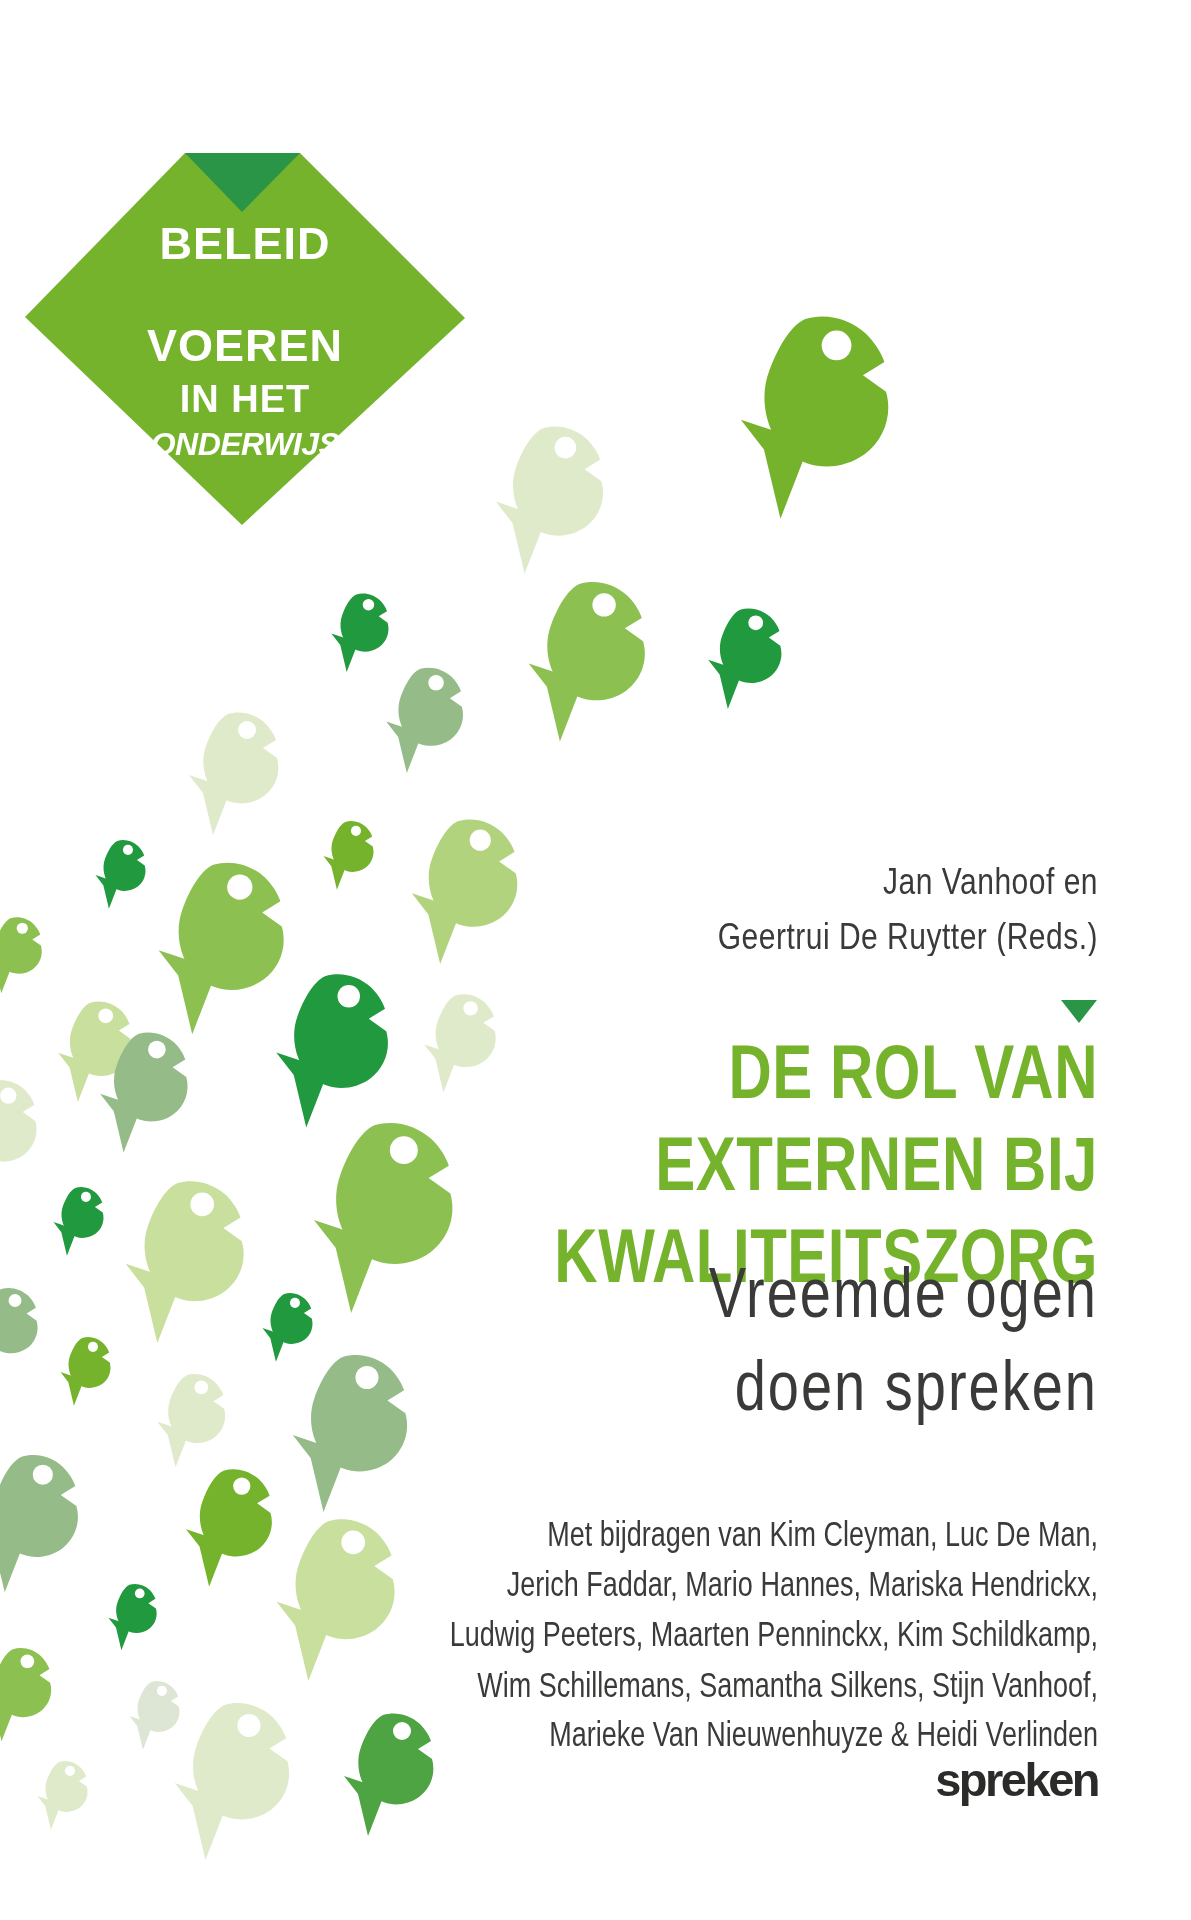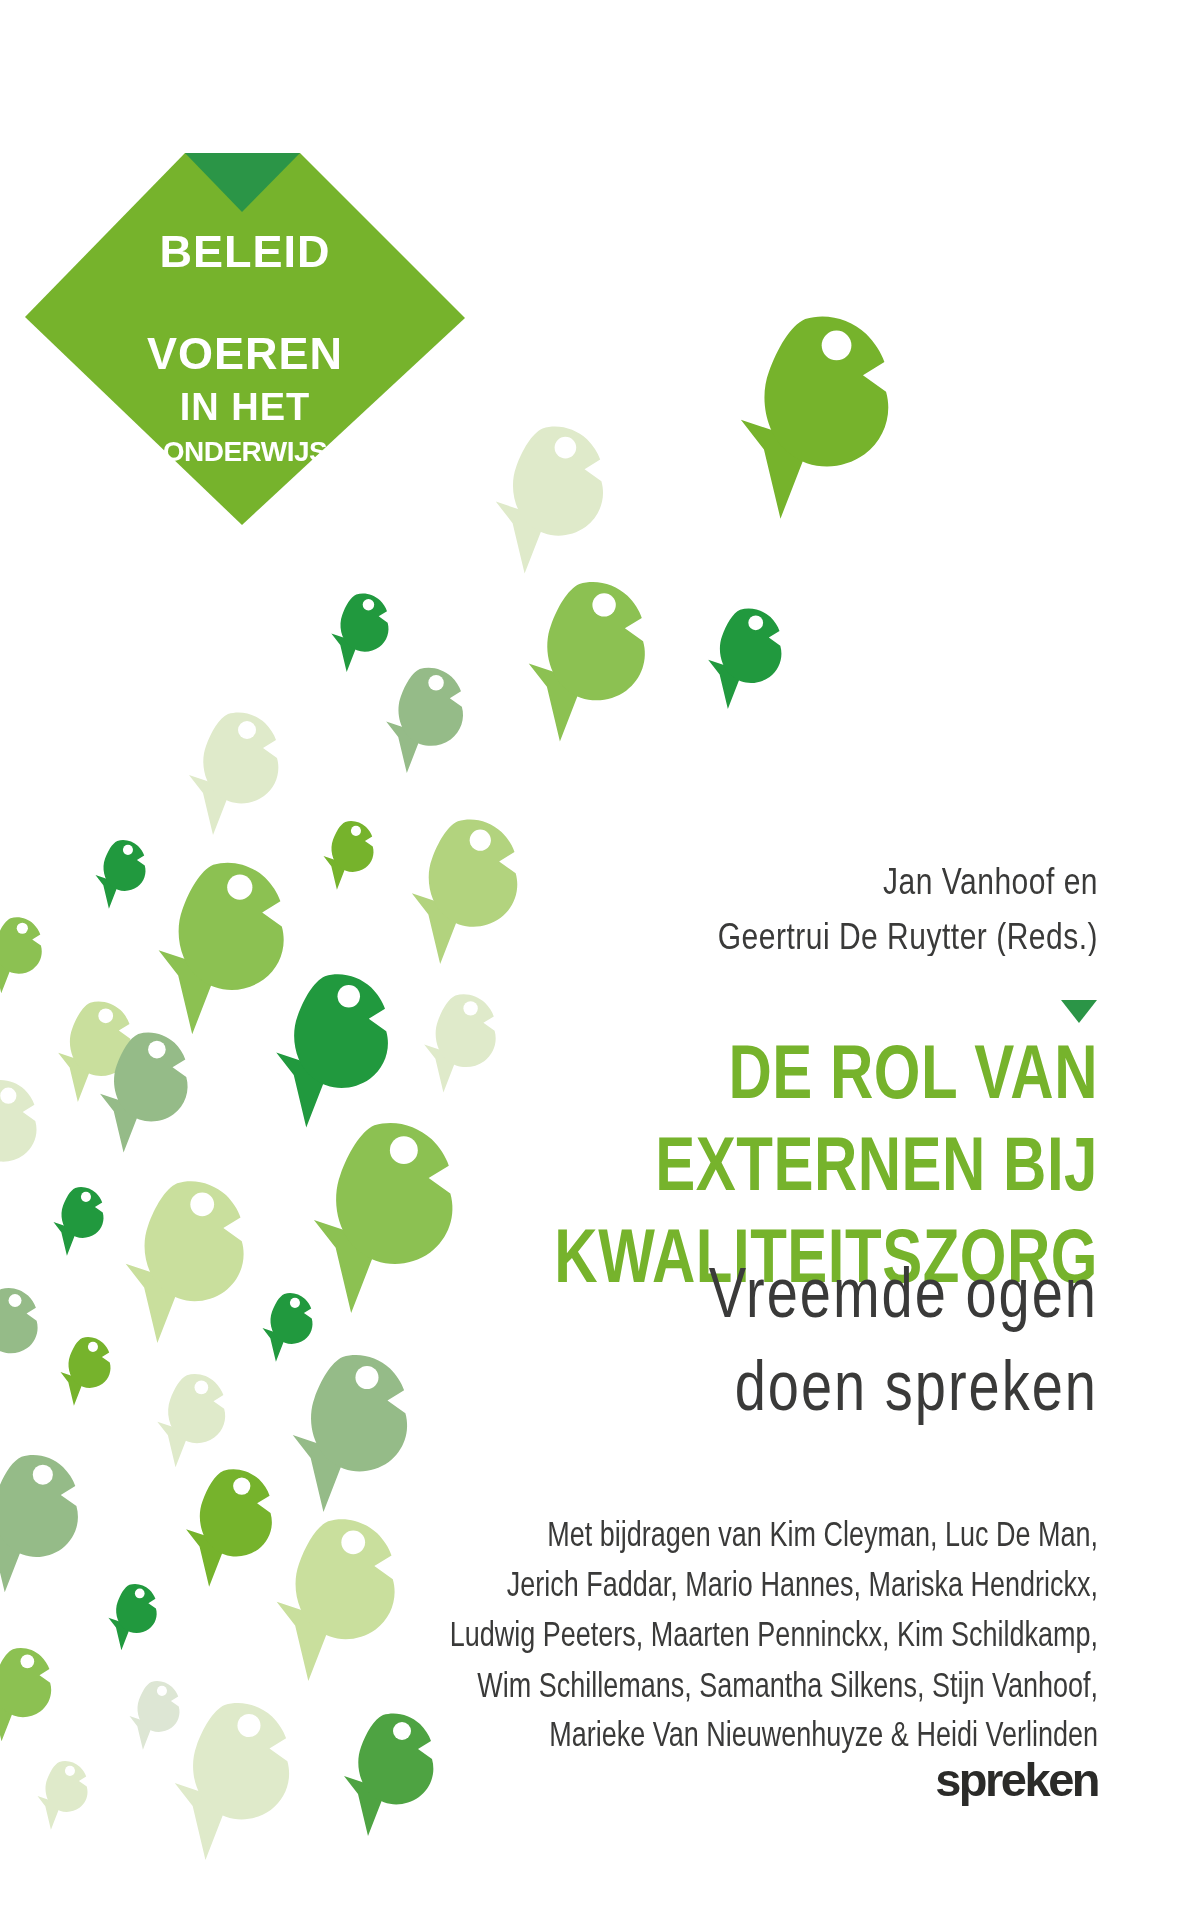--- a/index.html
+++ b/index.html
@@ -8,27 +8,27 @@
     width:1191px;height:1920px;
     margin:0 auto;
     background:#ffffff;
     overflow:hidden;
     font-family:"Liberation Sans", sans-serif;
   }
   .fish-layer{position:absolute;left:0;top:0;width:1191px;height:1920px;}
   
   .badge{position:absolute;left:0;top:0;width:500px;height:560px;}
   .badge-text{
-    position:absolute;left:45px;top:224px;width:400px;
+    position:absolute;left:45px;top:216px;width:400px;
     text-align:center;color:#ffffff;font-weight:bold;
   }
   .badge-l1{font-size:45px;line-height:56px;letter-spacing:1px;}
   .badge-l2{font-size:45px;line-height:60px;letter-spacing:1px;margin-top:44px;}
   .badge-l3{font-size:38px;line-height:46px;letter-spacing:1px;}
-  .badge-l4{font-size:28px;line-height:44px;letter-spacing:-0.5px;}
+  .badge-l4{font-size:32px;line-height:44px;letter-spacing:-0.5px;font-style:italic;}
   
   .rcol{position:absolute;right:93px;text-align:right;}
   .authors{
     top:854px;color:#3a3a39;font-size:30px;line-height:46px;
     transform:scaleY(1.2);transform-origin:top right;letter-spacing:0.5px;
   }
   .down-triangle{
     position:absolute;right:94px;top:1000px;width:0;height:0;
     border-left:18px solid transparent;border-right:18px solid transparent;
     border-top:23px solid #2b9547;

